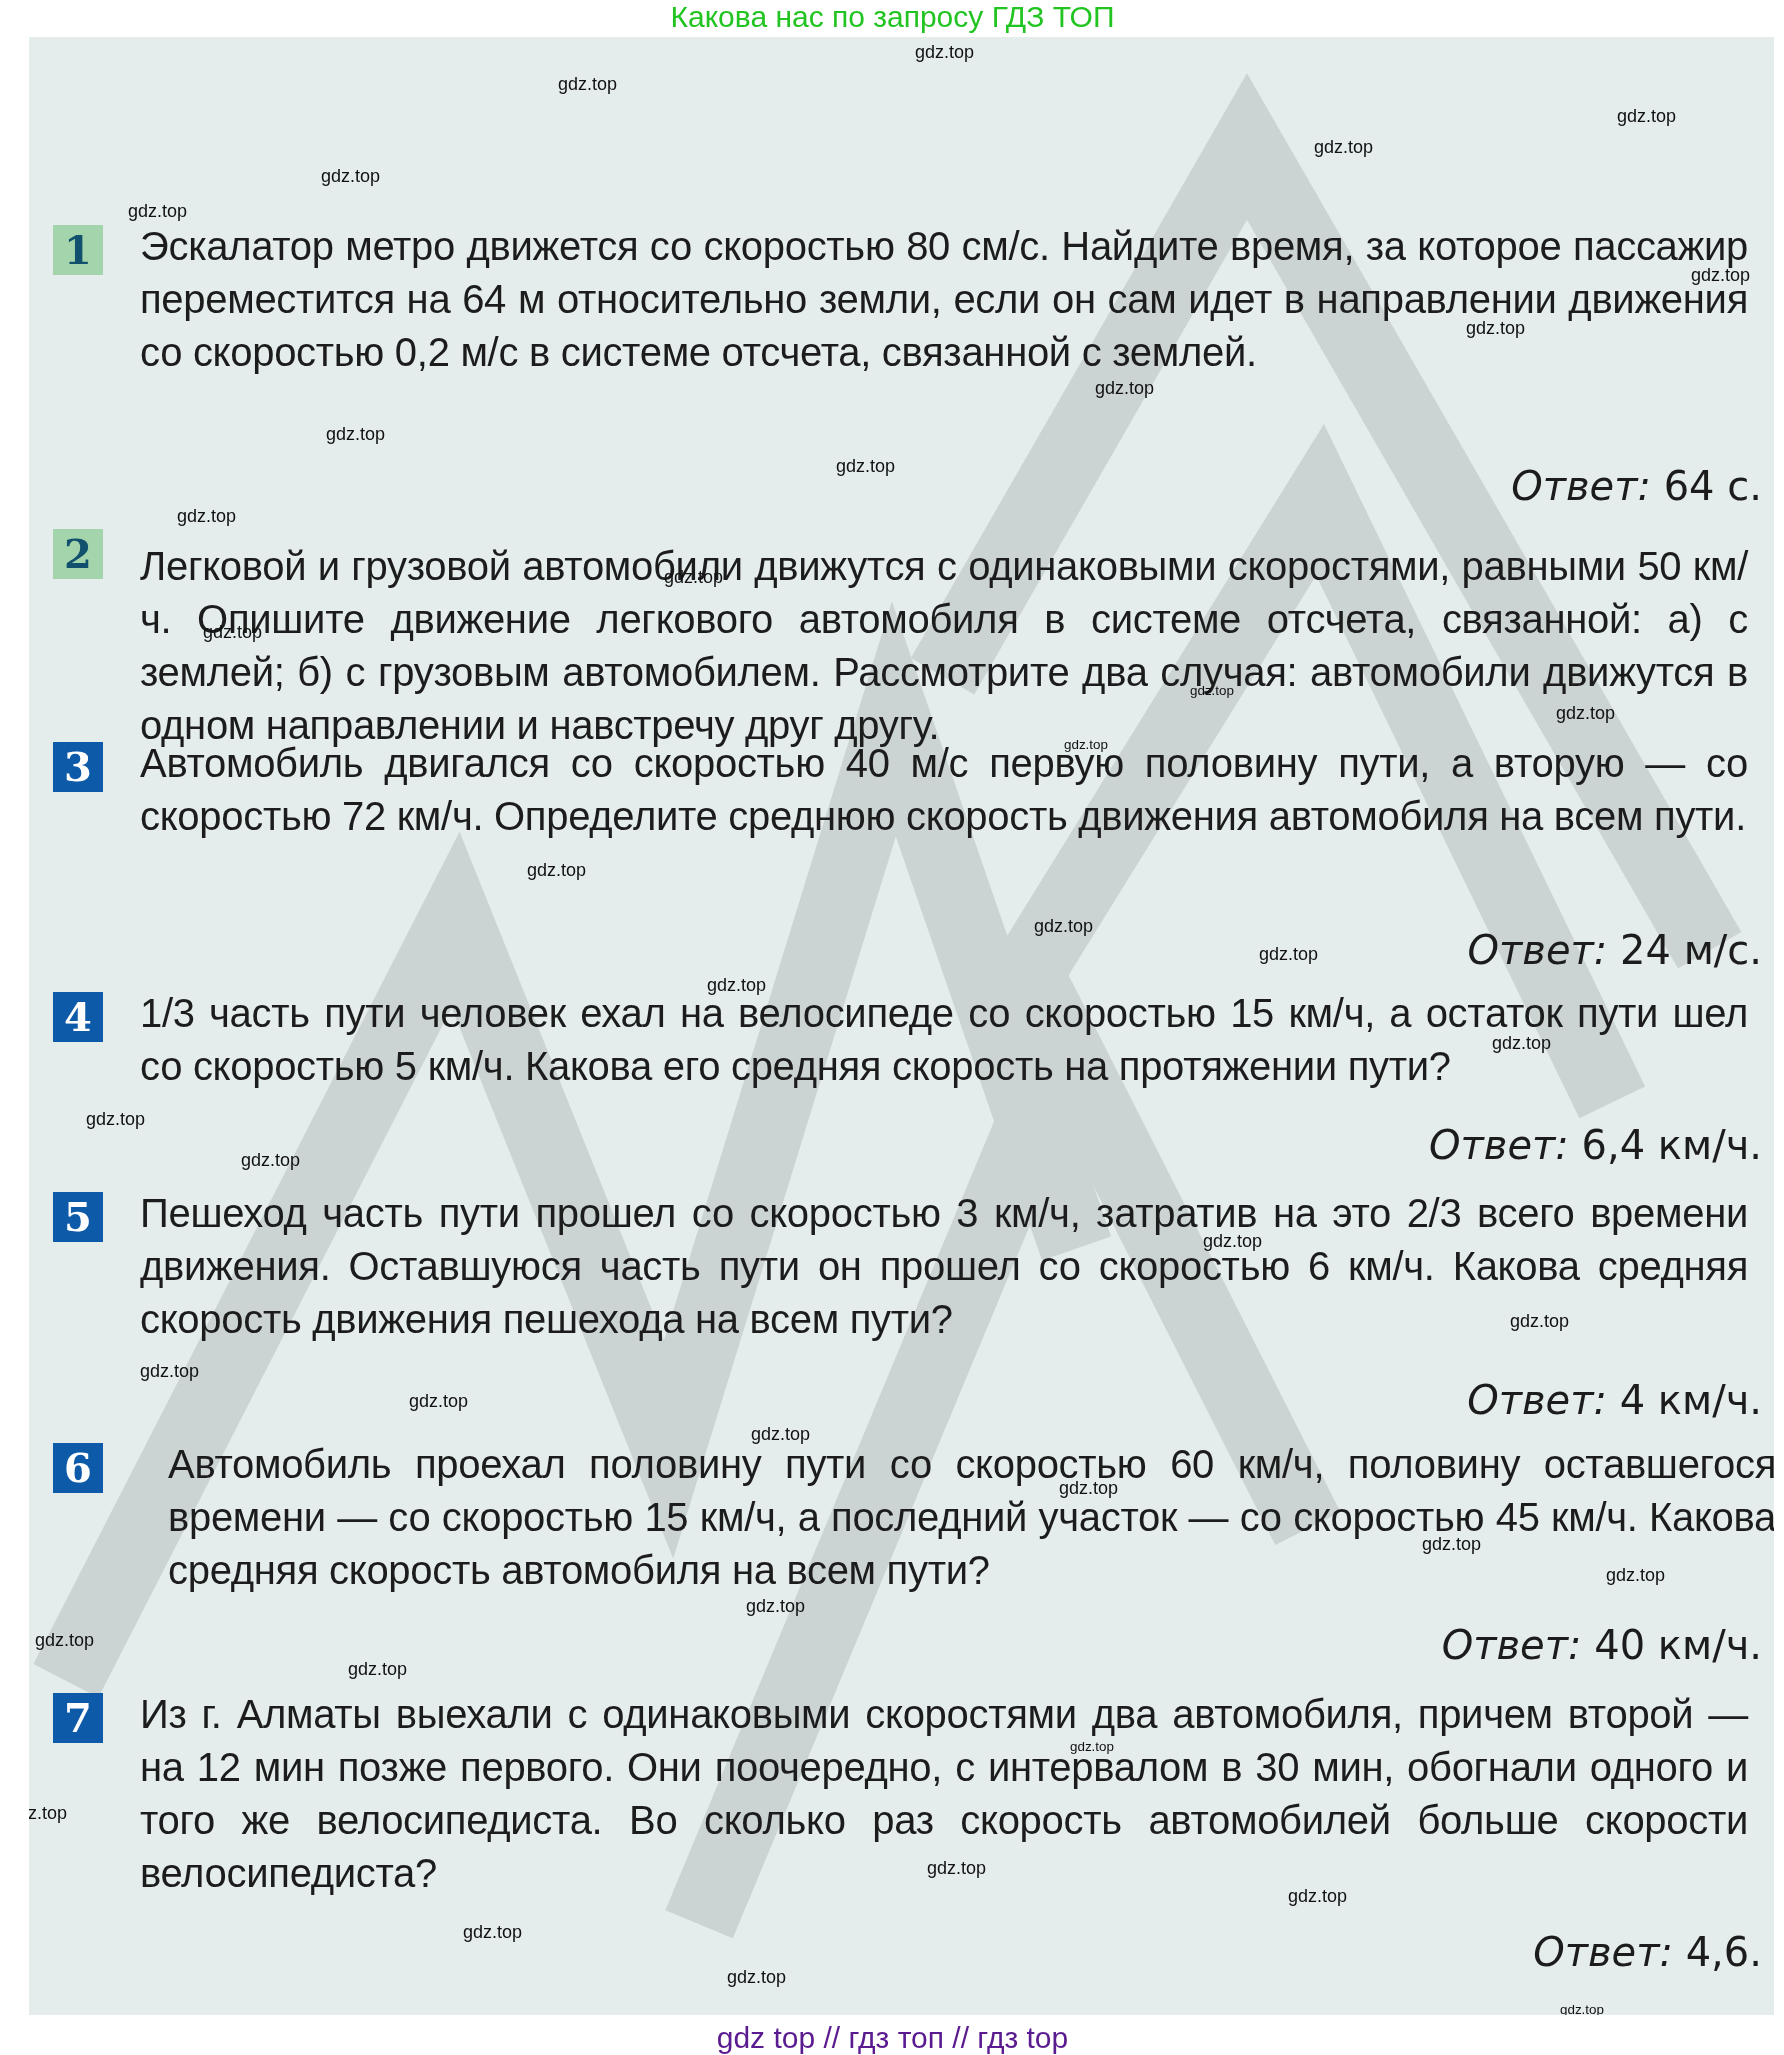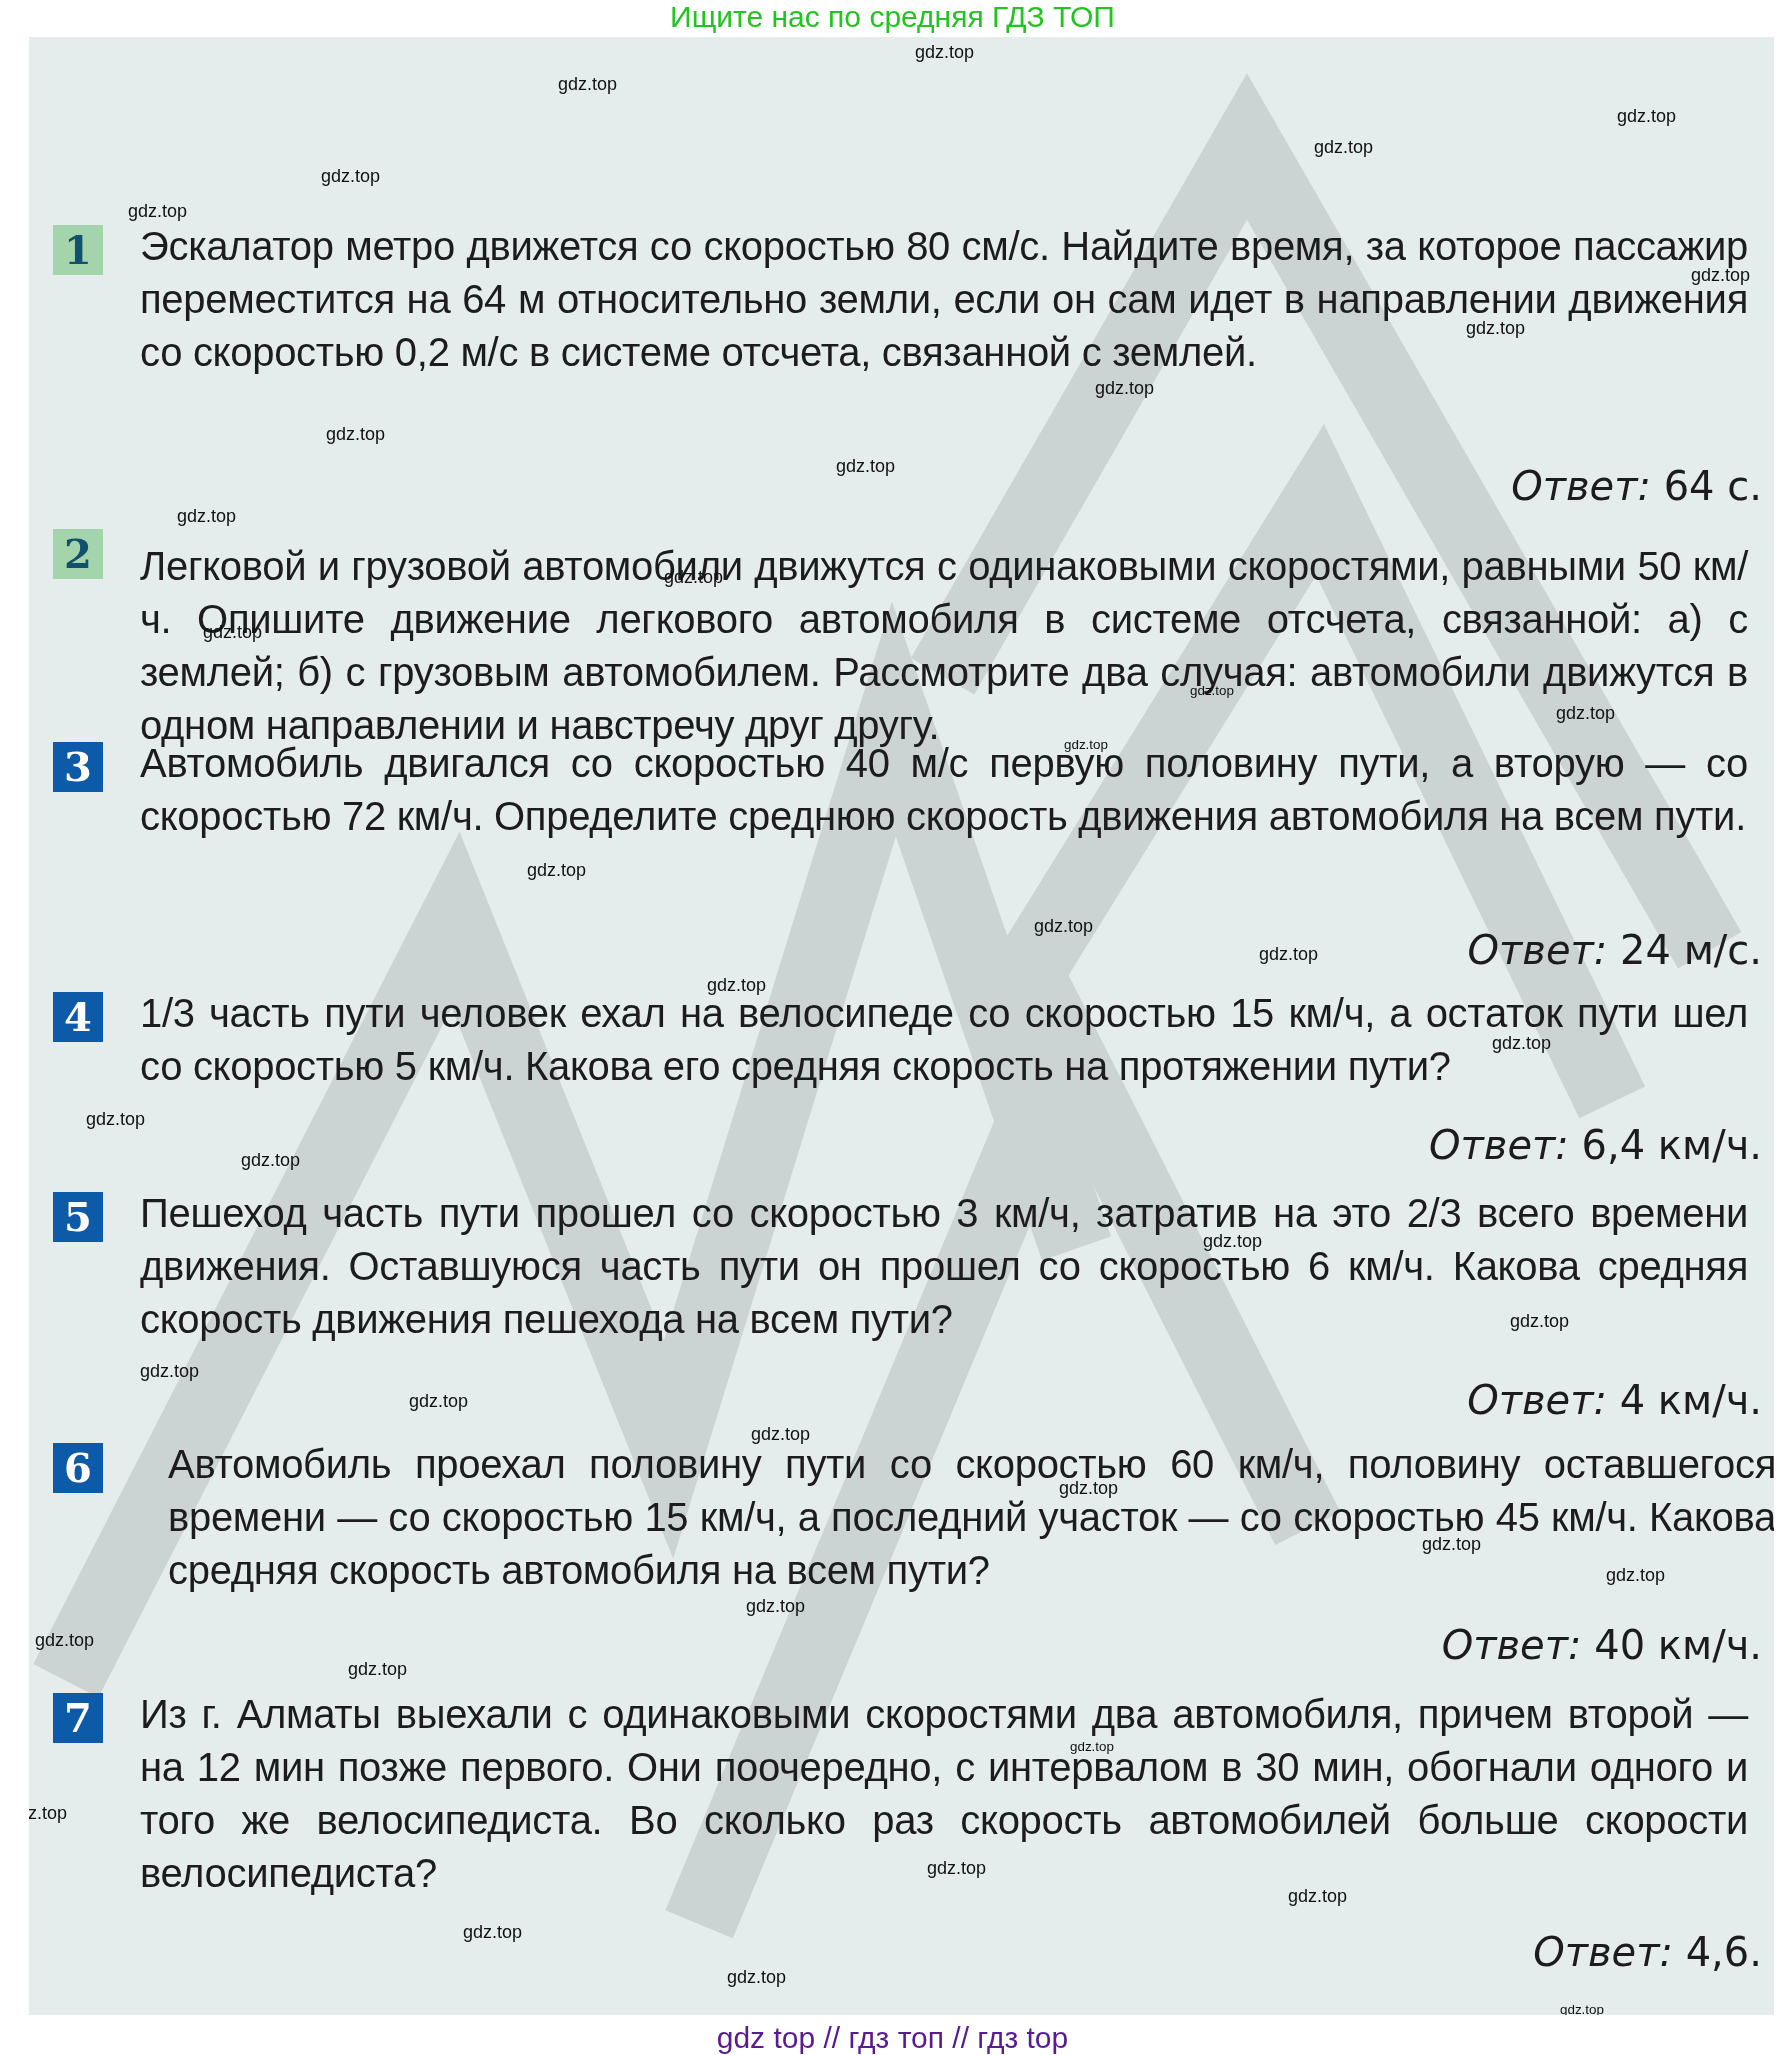--- a/index.html
+++ b/index.html
@@ -69,21 +69,21 @@
   .wm.small { font-size: 13.4px; }
 
   .footer {
     position: absolute; left: 0; top: 2020px; width: 1785px; height: 35px; text-align: center;
     font-family: "Liberation Sans", sans-serif; font-size: 30px; line-height: 35px; color: #5a1a90;
   }
 </style>
 </head>
 <body>
 
-<div class="top-banner">Ищите нас по средняя ГДЗ ТОП</div>
+<div class="top-banner">Какова нас по запросу ГДЗ ТОП</div>
 
 <div class="panel">
 
   <svg class="bigmark" viewBox="0 0 2865 3249">
     <g fill="none" stroke="#c8cfcf" stroke-width="120" stroke-linejoin="miter" opacity="0.85">
       <polyline points="60,2700 700,1450 1050,2320 1420,1120 1720,1990"></polyline>
       <polyline points="1100,3100 1700,1660 2100,2450"></polyline>
       <polyline points="1500,1050 2000,180 2760,1500"></polyline>
       <polyline points="1600,1600 2120,760 2600,1750"></polyline>
     </g>

